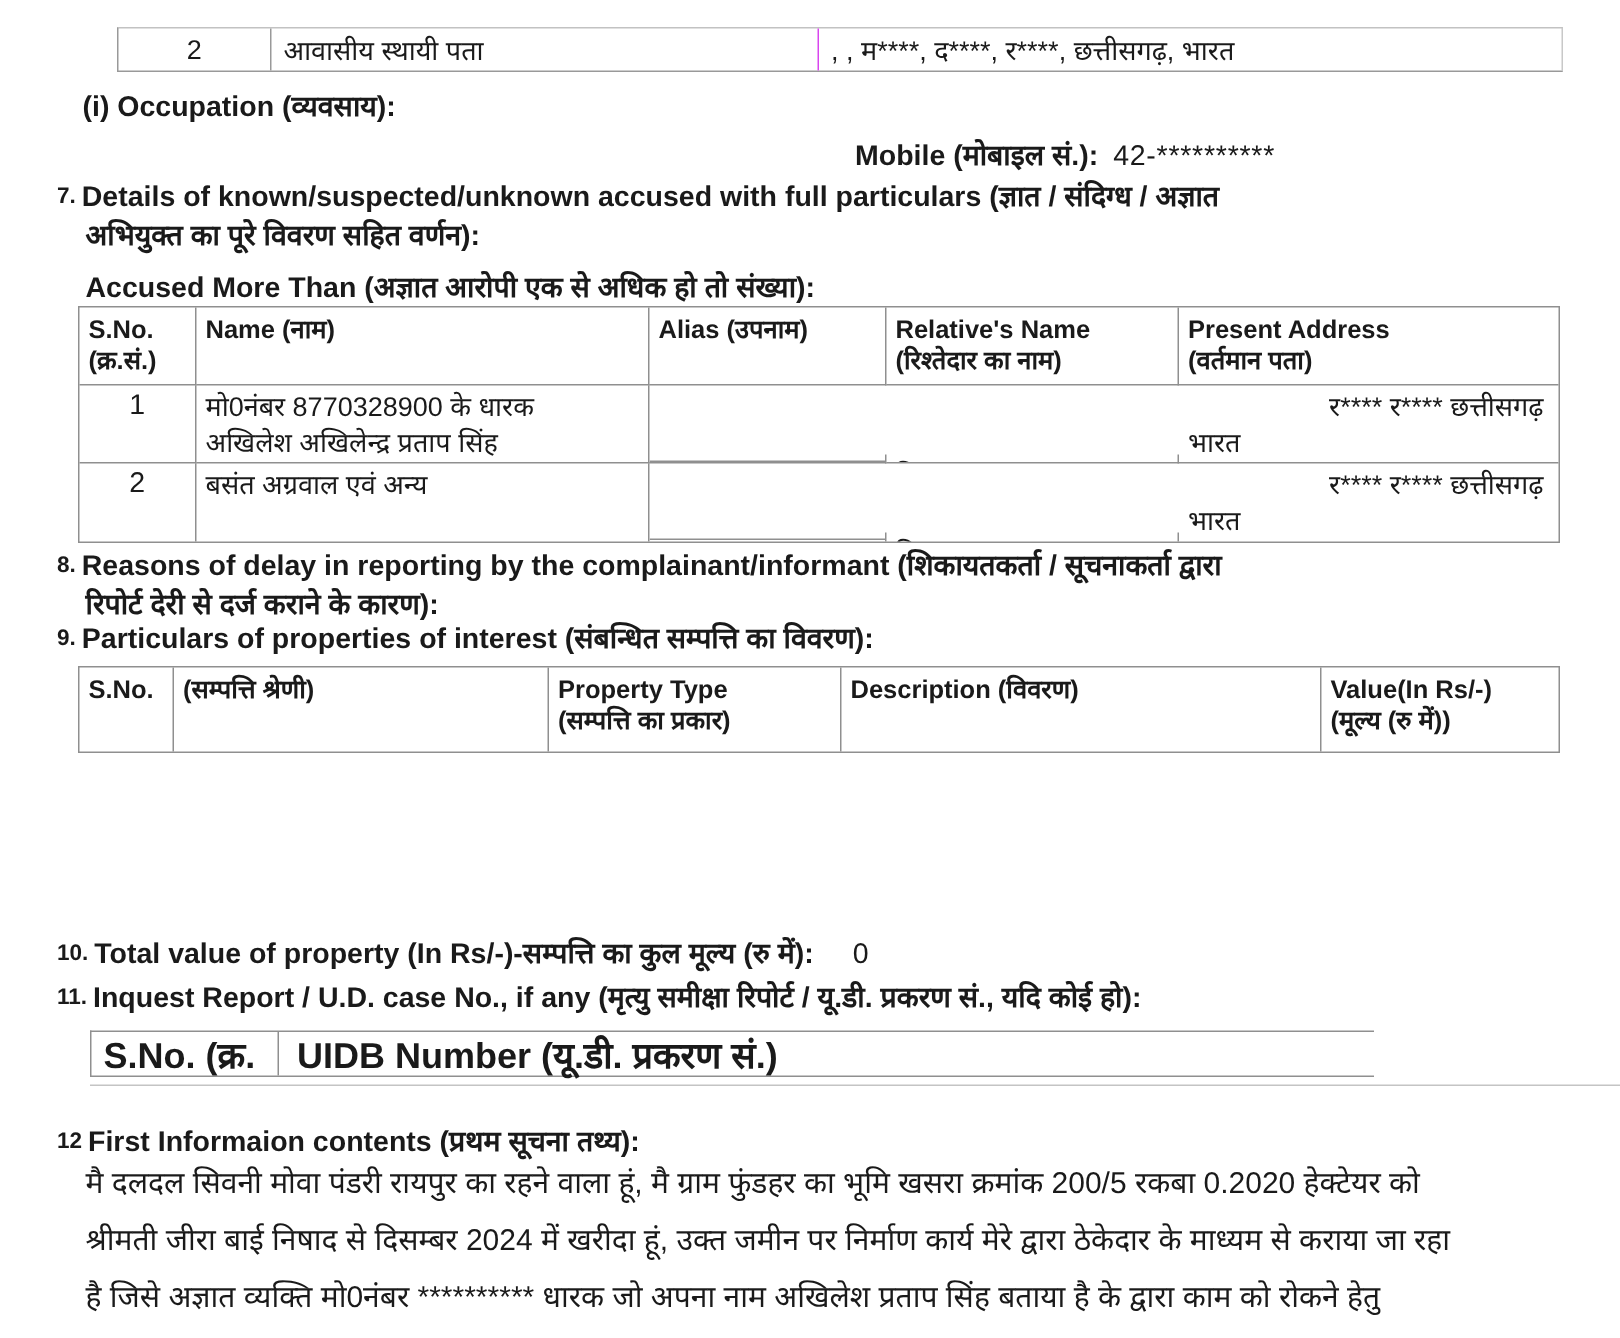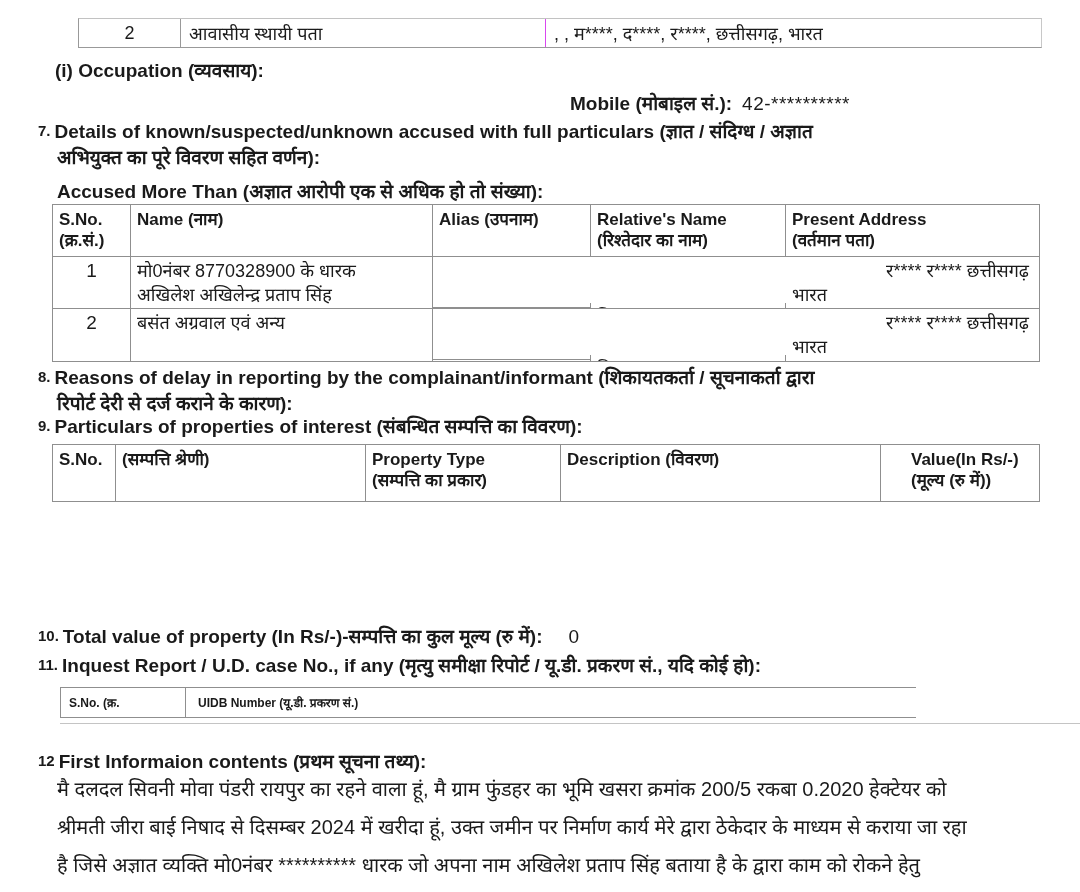--- a/index.html
+++ b/index.html
@@ -72,28 +72,28 @@
   
   .prop-table {
     position: absolute; left: 52px; top: 444px; width: 988px;
     display: grid;
     grid-template-columns: 63px 250px 195px 320px 158px;
     grid-template-rows: 56px;
     border: 1px solid #8f8f8f;
     font-size: 17px; font-weight: bold;
   }
   .prop-table .cell { border-right: 1px solid #8f8f8f; padding: 4px 4px 0 6px; line-height: 21px; white-space: nowrap; overflow: hidden; }
-  .prop-table .nr { border-right: none; margin-left: 24px; }
+  .prop-table .nr { border-right: none; }
 
   
   .uidb-table {
     position: absolute; left: 60px; top: 687px; width: 856px; height: 31px;
     border-top: 1px solid #8f8f8f; border-bottom: 1px solid #8f8f8f; border-left: 1px solid #8f8f8f;
     display: flex; align-items: center;
-    font-size: 12px; font-weight: bold;
+    font-size: 24px; font-weight: bold;
   }
   .uidb-sno { width: 125px; height: 100%; display: flex; align-items: center; padding-left: 8px; border-right: 1px solid #8f8f8f; white-space: nowrap; }
   .uidb-num { padding-left: 12px; white-space: nowrap; }
   .uidb-underline { position: absolute; left: 60px; top: 723px; width: 1020px; height: 0; border-top: 1px solid #c4c4c4; }
 
   
   .para { position: absolute; left: 57px; top: 770px; width: 1015px; font-size: 20px; line-height: 38px; font-weight: normal; }
   .para div { white-space: nowrap; }
 </style>
 </head>

